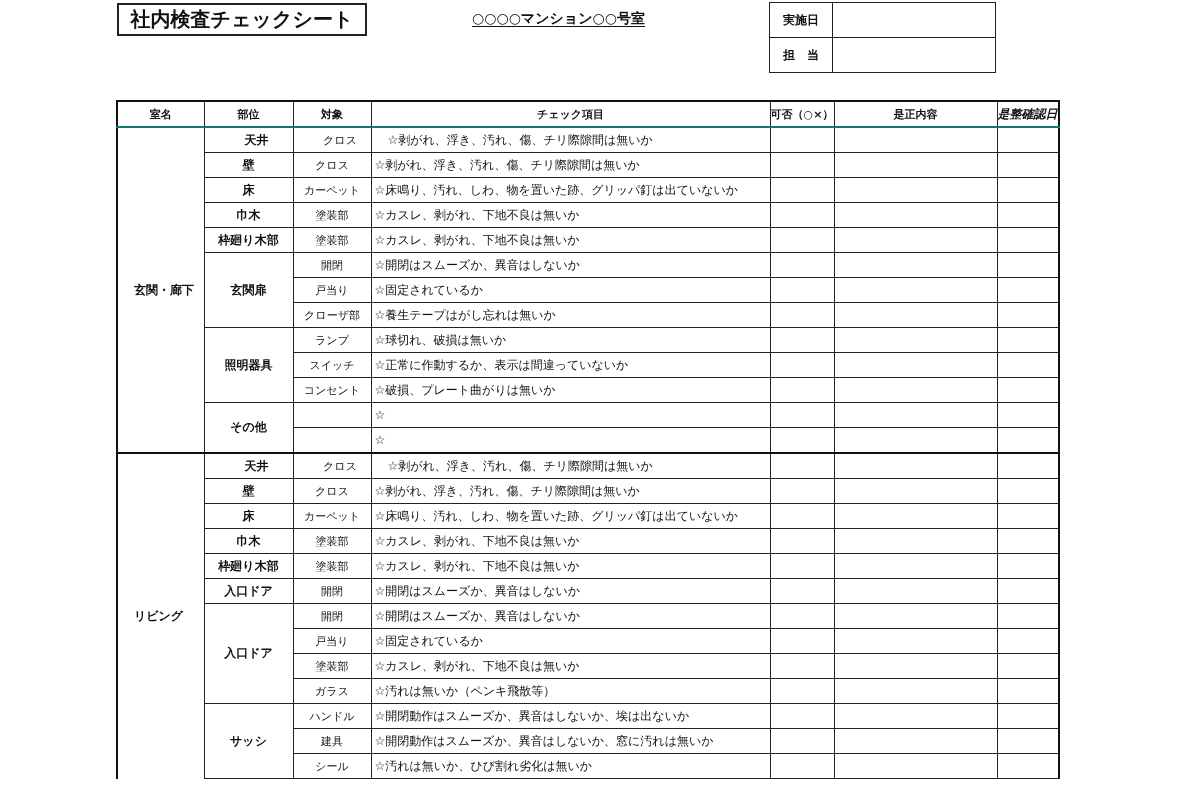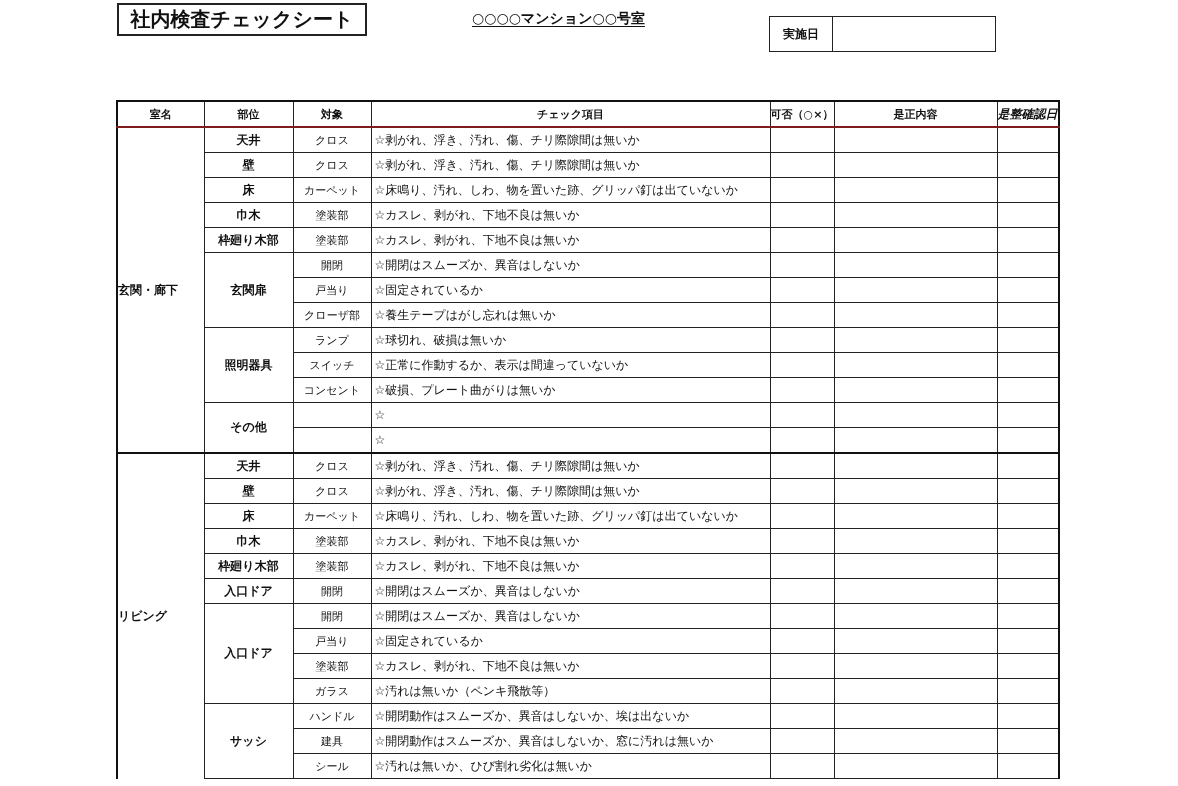--- a/index.html
+++ b/index.html
@@ -3,50 +3,54 @@
 <meta charset="utf-8">
 <style>
   html, body { margin:0; padding:0; background:#ffffff; }
   body { width:1178px; height:786px; position:relative; overflow:hidden;
          font-family:"DejaVu Sans", "Liberation Sans", sans-serif; color:#111; }
   .title-box { position:absolute; left:117px; top:3px; width:250px; height:33px;
                border:2px solid #222; box-sizing:border-box; display:flex; align-items:center; justify-content:center;
                font-size:20px; font-weight:bold; letter-spacing:0px; }
   .subtitle { position:absolute; left:472px; top:10px; font-size:14px; font-weight:bold;
               text-decoration:underline; text-underline-offset:3px; white-space:nowrap;text-align:center; }
-  .info-box { position:absolute; left:769px; top:16px; border-collapse:collapse; }
+  .info-box { position:absolute; left:769px; top:2px; border-collapse:collapse; }
   .info-box td { border:1.5px solid #222; height:34px; font-size:12px; font-weight:bold; text-align:center; padding:0; }
   .info-box td.lbl { width:62px; }
   .info-box td.val { width:162px; }
   .sheet { position:absolute; left:116px; top:100px; border-collapse:collapse; table-layout:fixed; }
   .sheet th, .sheet td { border:1.2px solid #222; padding:0; height:24px; font-size:12px; overflow:hidden; white-space:nowrap; }
   .sheet th { font-weight:bold; font-size:11px; text-align:center; }
   .sheet td.c { text-align:center; font-weight:bold; }
   .sheet td.sub { text-align:center; font-size:11px; }
   .sheet td.item { text-align:left; padding-left:3px; font-size:12px; }
-  .sheet thead tr th { border-top:2.5px solid #111; border-bottom:2px solid #7f1d1d; }
-  .sheet .room-start td { border-top:2px solid #111; }
+  .sheet thead tr th { border-top:2.5px solid #111; border-bottom:2px solid #0f766e; }
+  .sheet .room-start td { border-top:2px solid #111;padding-left:16px; }
   .sheet .left-edge { border-left:2.5px solid #111; }
   .sheet .right-edge { border-right:2.5px solid #111; }
   .sheet td.room { font-weight:bold; vertical-align:middle; border-left:2.5px solid #111; }
   .sheet td.room.open-bottom { border-bottom:none; }
   .col-room { width:87px; } .col-part { width:89px; } .col-target { width:78px; }
   .col-item { width:399px; } .col-ok { width:64px; } .col-fix { width:163px; } .col-date { width:60px; }
   .sheet th.hdr-date { font-size:12px;font-style:italic; }
 </style>
 </head>
 <body>
 
 <div class="title-box">社内検査チェックシート</div>
 <div class="subtitle">○○○○マンション○○号室</div>
 
 <table class="info-box">
   <tbody>
       <tr>
     <td class="lbl">実施日</td>
+    <td class="val"></td>
+  </tr>
+  <tr>
+    <td class="lbl">担　当</td>
     <td class="val"></td>
   </tr>
 </tbody>
   </table>
 
 <table class="sheet">
   <colgroup>
     <col class="col-room">
       <col class="col-part">
       <col class="col-target">

